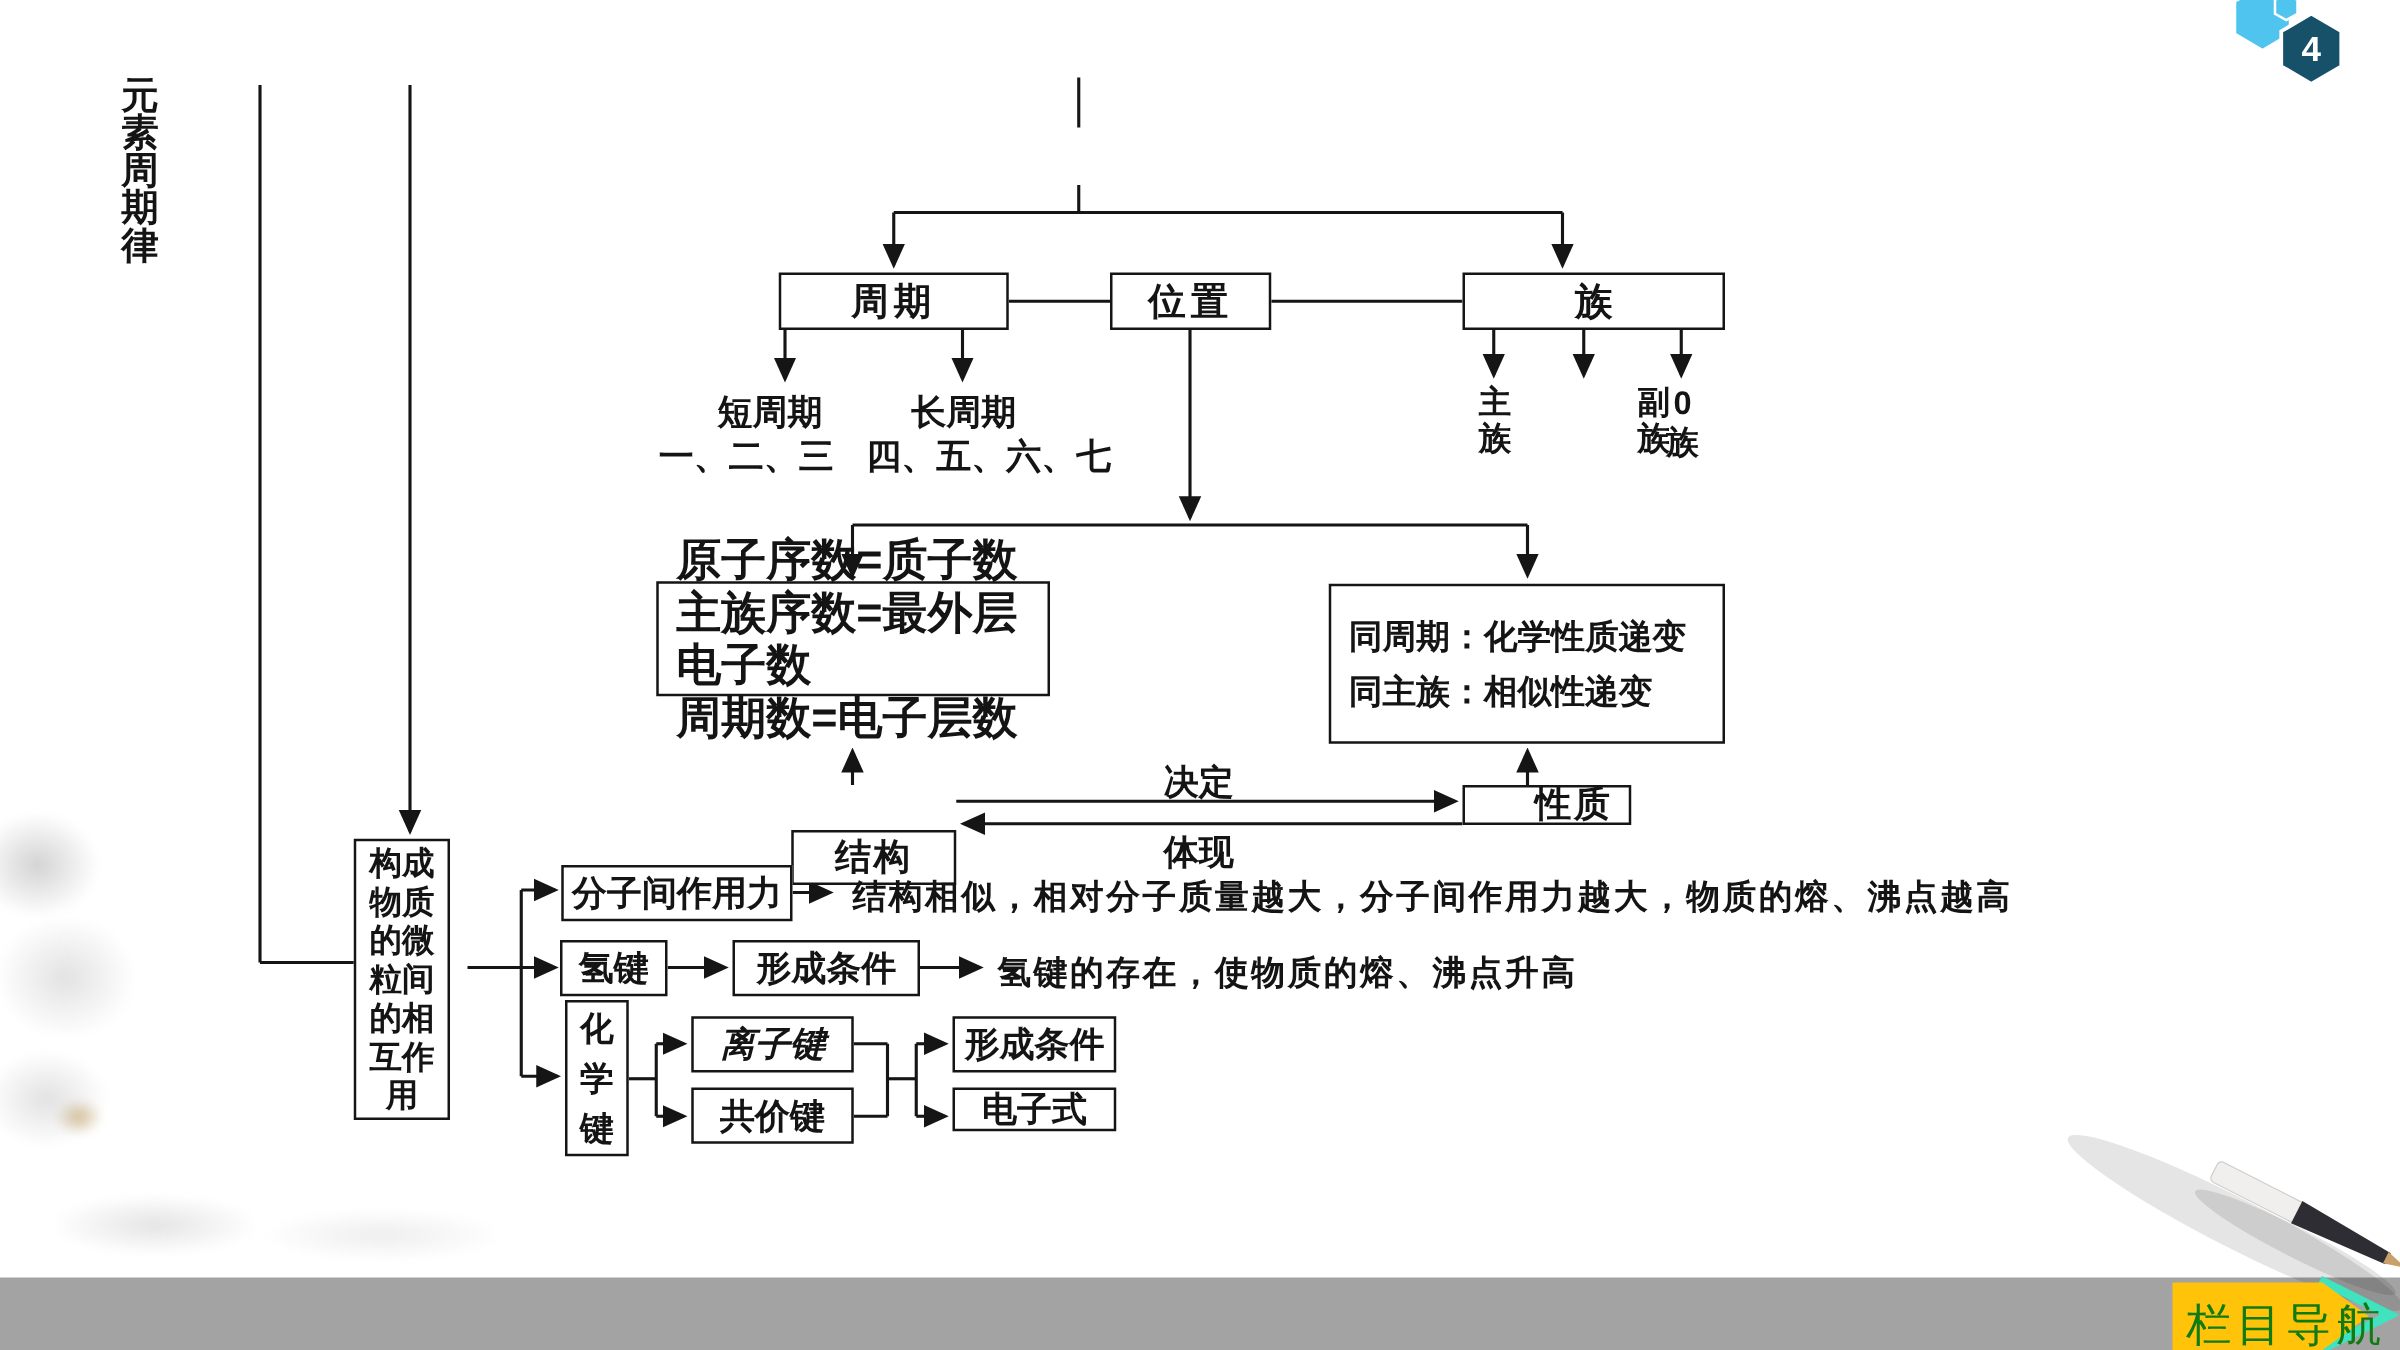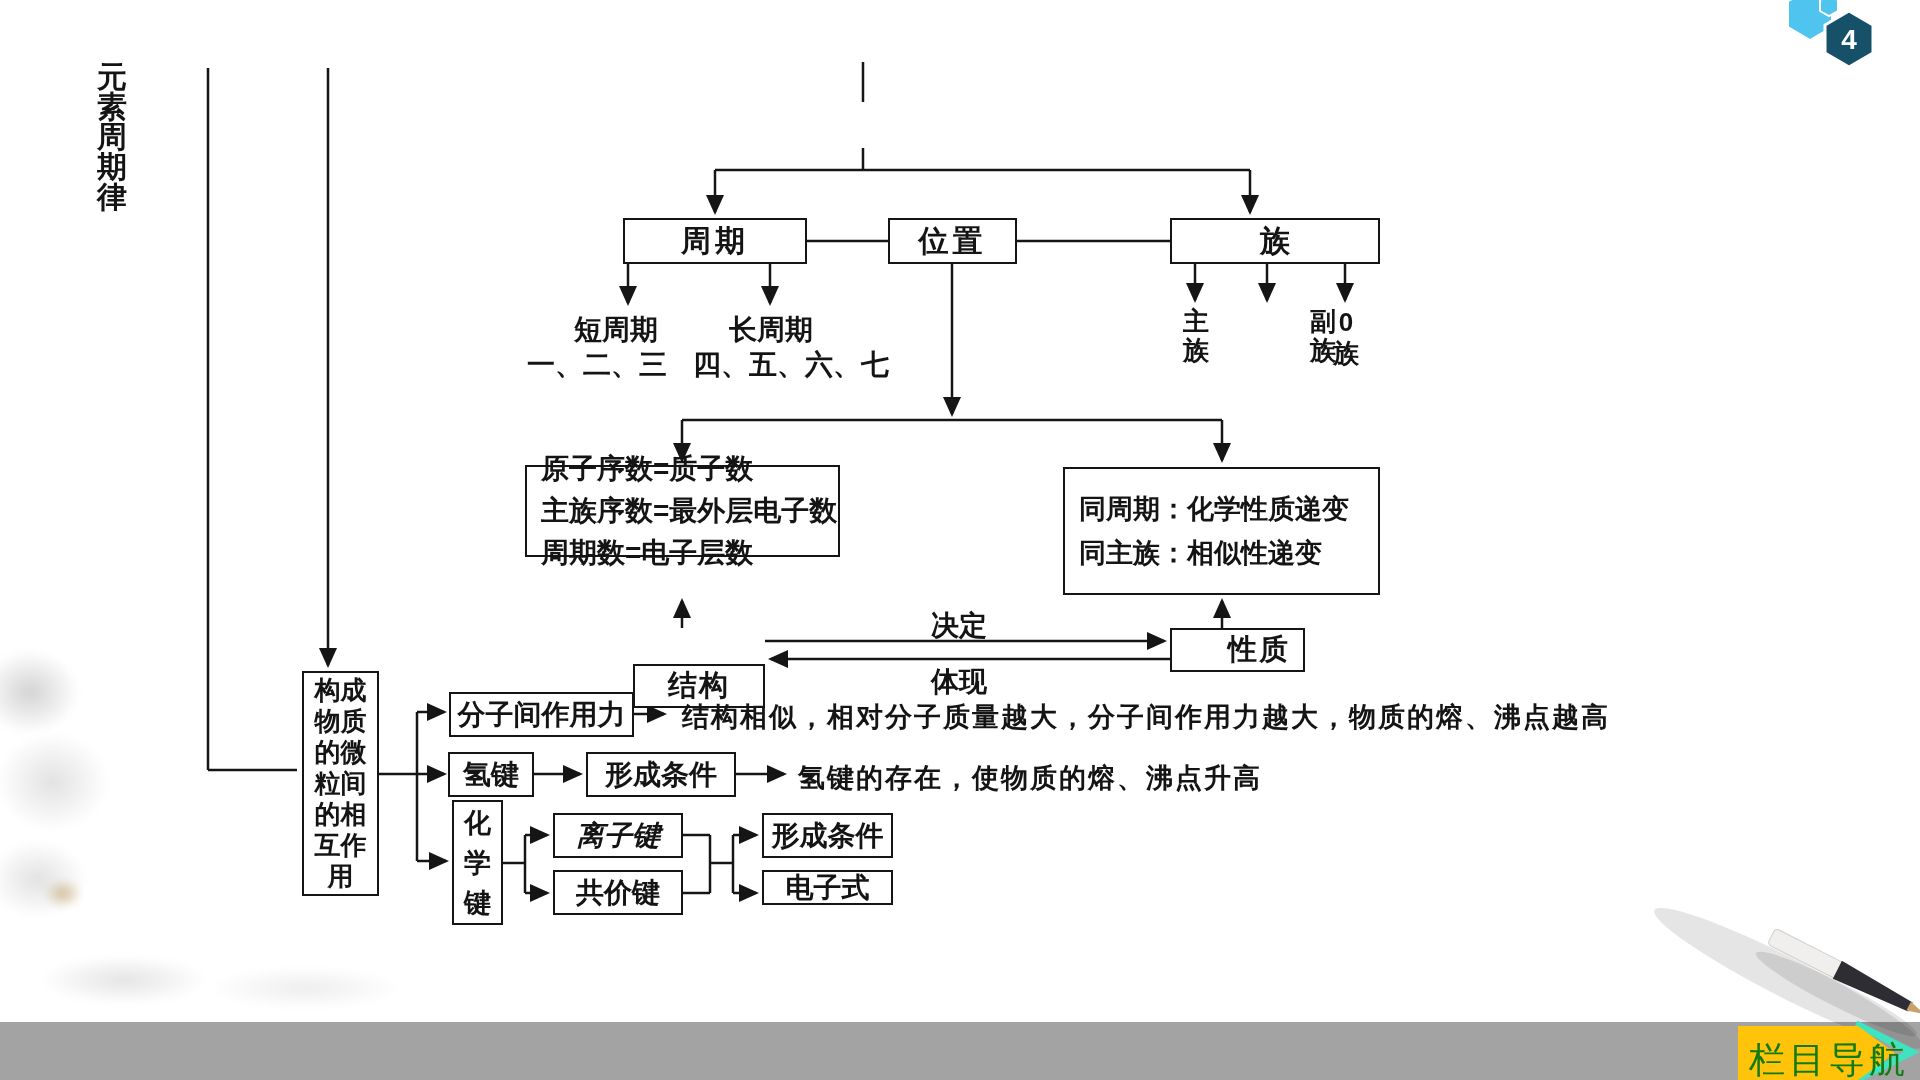--- a/index.html
+++ b/index.html
@@ -137,47 +137,47 @@
 
   <div class="clabel" style="left:616px;top:311px;font-size:28px;">短周期</div>
   <div class="clabel" style="left:597px;top:346px;font-size:28px;">一、二、三</div>
   <div class="clabel" style="left:771px;top:311px;font-size:28px;">长周期</div>
   <div class="clabel" style="left:791px;top:346px;font-size:28px;">四、五、六、七</div>
 
   <div class="vtext" style="left:1181px;top:307px;width:30px;font-size:26px;line-height:29px;">主族</div>
   <div class="vtext" style="left:1308px;top:307px;width:30px;font-size:26px;line-height:29px;">副族</div>
   <div class="vtext" style="left:1331px;top:307px;width:30px;font-size:26px;line-height:31px;">0族</div>
 
-  <div class="box" style="left:525px;top:465px;width:315px;height:92px;font-size:28px;align-items:center;">
+  <div class="box" style="left:525px;top:465px;width:315px;height:92px;font-size:36px;align-items:center;">
     <div class="infolines" style="line-height:42px;">
       <div>原子序数=质子数</div>
       <div>主族序数=最外层电子数</div>
       <div>周期数=电子层数</div>
     </div>
   </div>
 
   <div class="box" style="left:1063px;top:467px;width:317px;height:128px;font-size:27px;">
     <div class="infolines" style="line-height:44px;">
       <div>同周期：化学性质递变</div>
       <div>同主族：相似性递变</div>
     </div>
   </div>
 
   <div class="box" style="left:633px;top:664px;width:132px;height:44px;font-size:29px;letter-spacing:2px;">
     <span>结构</span>
   </div>
 
-  <div class="box" style="left:1170px;top:628px;width:135px;height:44px;font-size:29px;letter-spacing:2px;padding-left:43px;">
+  <div class="box" style="left:1170px;top:628px;width:135px;height:32px;font-size:29px;letter-spacing:2px;padding-left:43px;">
     <span>性质</span>
   </div>
 
   <div class="clabel" style="left:959px;top:607px;font-size:28px;">决定</div>
   <div class="clabel" style="left:959px;top:663px;font-size:28px;">体现</div>
 
-  <div class="box" style="left:302px;top:671px;width:77px;height:225px;font-size:26px;">
+  <div class="box" style="left:283px;top:671px;width:77px;height:225px;font-size:26px;">
     <div class="vtext" style="position:static;width:56px;line-height:31px;">构成物质的微粒间的相互作用</div>
   </div>
 
   <div class="box" style="left:449px;top:692px;width:185px;height:45px;font-size:28px;">
     <span>分子间作用力</span>
   </div>
   <div class="note" style="left:682px;top:699px;font-size:27px;">结构相似，相对分子质量越大，分子间作用力越大，物质的熔、沸点越高</div>
 
   <div class="box" style="left:448px;top:752px;width:86px;height:45px;font-size:28px;">
     <span>氢键</span>

